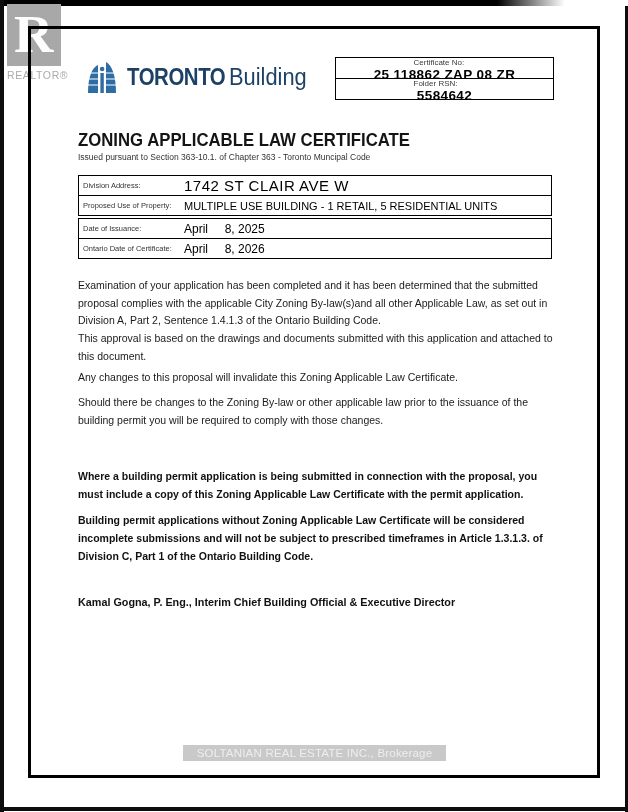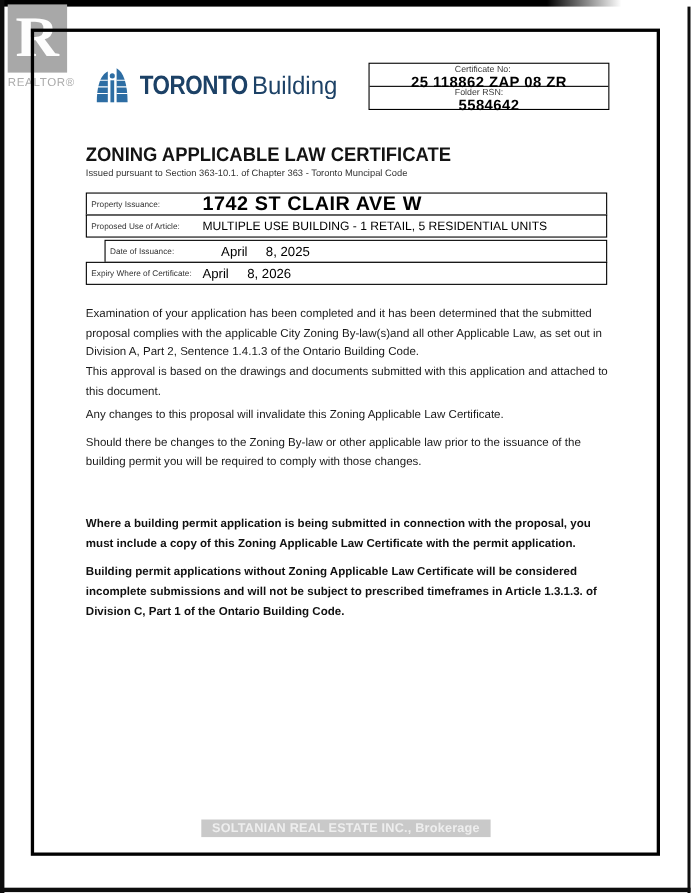--- a/index.html
+++ b/index.html
@@ -51,37 +51,37 @@
            font-weight:bold; color:#141414; white-space:nowrap;
            transform:scaleX(0.93); transform-origin:left top; }
   .subtitle { position:absolute; left:78px; top:152px; z-index:3; font-size:8.5px;
               color:#333; white-space:nowrap; }
 
   
   .ptable { position:absolute; left:78px; top:175px; width:474px; z-index:3; }
   .prow { display:flex; align-items:center; height:21px; border:1px solid #000;
           margin-top:-1px; background:#fff; box-sizing:border-box; }
   .prow:first-child { margin-top:0; }
-  .prow.gap { margin-top:2px;margin-left:17px; }
+  .prow.gap { margin-top:2px; }
   .plabel { width:101px; font-size:7.5px; color:#333; padding-left:4px; flex-shrink:0; }
   .pvalue { font-size:11px; color:#000; white-space:pre; }
-  .pvalue.addr { font-size:18px; font-weight:bold; letter-spacing:0.5px; }
+  .pvalue.addr { font-size:15px; font-weight:normal; letter-spacing:0.5px; }
   .pvalue.date { font-size:12px; }
 
   
   .para { position:absolute; left:78px; width:480px; z-index:3; font-size:10.5px;
           line-height:17.5px; color:#1a1a1a; }
   .para.bold { font-weight:bold; line-height:18px; color:#111; }
   .sig { position:absolute; left:78px; top:596px; z-index:3; font-size:10.8px;
          font-weight:bold; color:#111; white-space:nowrap; }
 
   
   .brokerage { position:absolute; left:183px; top:745px; width:263px; height:16px;
                background:#c9c9c9; z-index:3; display:flex; align-items:center;
-               justify-content:center; font-size:11.5px; font-weight:bold;
+               justify-content:center; font-size:11.5px; font-weight:normal;
                color:#eeeeee; letter-spacing:0.2px; white-space:nowrap; }
 </style>
 </head>
 <body>
 
 <div class="page">
 
   <div class="edge-top"></div>
   <div class="edge-left"></div>
   <div class="edge-right"></div>
@@ -126,40 +126,41 @@
       <span class="cert-label">Folder RSN:</span>
       <span class="cert-value">5584642</span>
     </div>
   </div>
 
   <div class="title">ZONING APPLICABLE LAW CERTIFICATE</div>
   <div class="subtitle">Issued pursuant to Section 363-10.1. of Chapter 363 - Toronto Muncipal Code</div>
 
   <div class="ptable">
     <div class="prow">
-      <span class="plabel">Property Issuance:</span>
+      <span class="plabel">Division Address:</span>
       <span class="pvalue addr">1742 ST CLAIR AVE W</span>
     </div>
     <div class="prow">
-      <span class="plabel">Proposed Use of Article:</span>
+      <span class="plabel">Proposed Use of Property:</span>
       <span class="pvalue">MULTIPLE USE BUILDING - 1 RETAIL, 5 RESIDENTIAL UNITS</span>
     </div>
     <div class="prow gap">
       <span class="plabel">Date of Issuance:</span>
       <span class="pvalue date">April     8, 2025</span>
     </div>
     <div class="prow">
-      <span class="plabel">Expiry Where of Certificate:</span>
+      <span class="plabel">Ontario Date of Certificate:</span>
       <span class="pvalue date">April     8, 2026</span>
     </div>
   </div>
 
   <div class="para" style="top:277px">Examination of your application has been completed and it has been determined that the submitted proposal complies with the applicable City Zoning By-law(s)and all other Applicable Law, as set out in Division A, Part 2, Sentence 1.4.1.3 of the Ontario Building Code.</div>
   <div class="para" style="top:330px">This approval is based on the drawings and documents submitted with this application and attached to this document.</div>
   <div class="para" style="top:369px">Any changes to this proposal will invalidate this Zoning Applicable Law Certificate.</div>
   <div class="para" style="top:394px">Should there be changes to the Zoning By-law or other applicable law prior to the issuance of the building permit you will be required to comply with those changes.</div>
   <div class="para bold" style="top:467px">Where a building permit application is being submitted in connection with the proposal, you must include a copy of this Zoning Applicable Law Certificate with the permit application.</div>
   <div class="para bold" style="top:511px">Building permit applications without Zoning Applicable Law Certificate will be considered incomplete submissions and will not be subject to prescribed timeframes in Article 1.3.1.3. of Division C, Part 1 of the Ontario Building Code.</div>
 
+  <div class="sig">Kamal Gogna, P. Eng., Interim Chief Building Official &amp; Executive Director</div>
 
   <div class="brokerage">SOLTANIAN REAL ESTATE INC., Brokerage</div>
 
 </div>
 
 </body></html>

